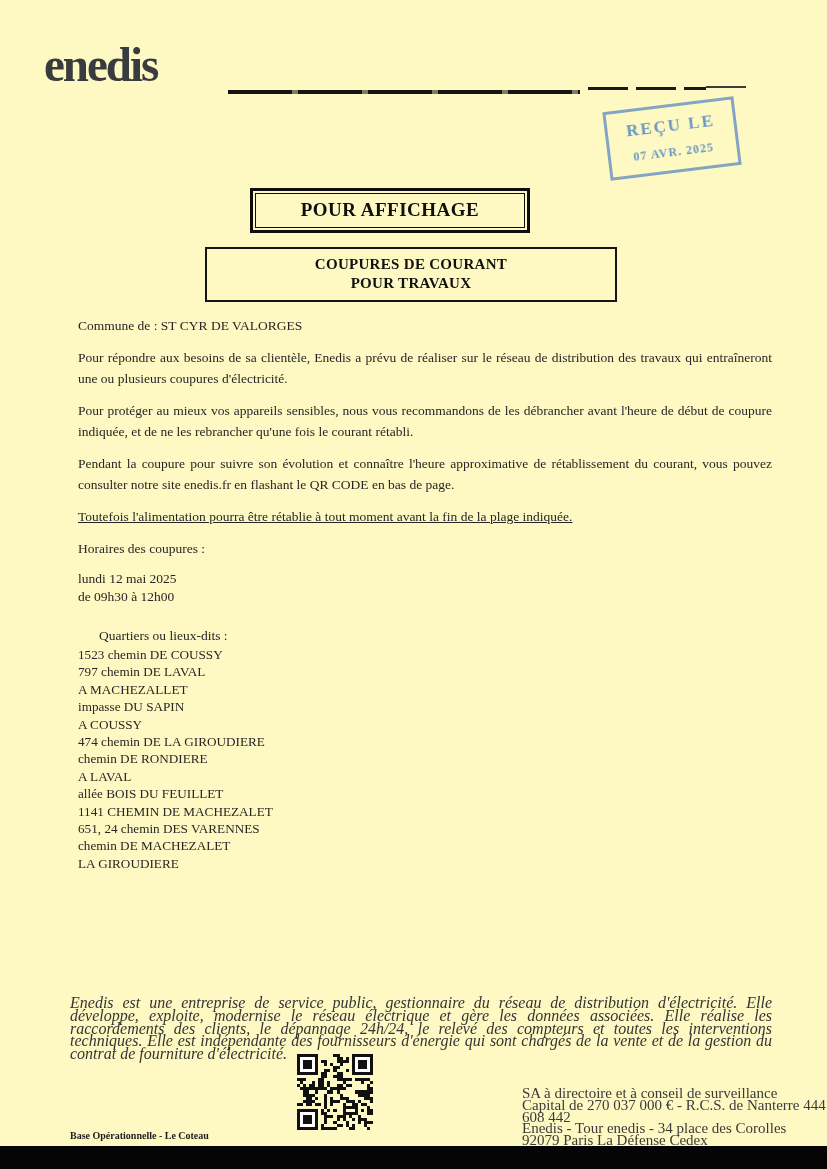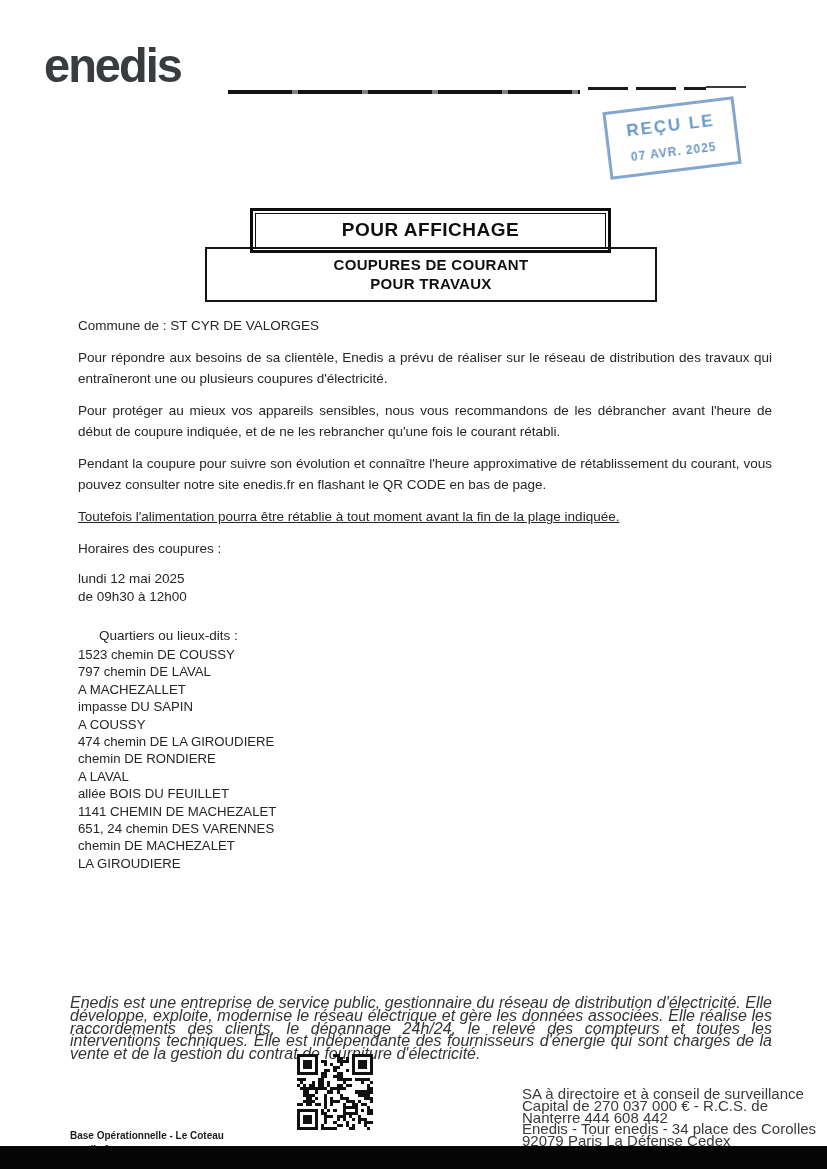--- a/index.html
+++ b/index.html
@@ -1,22 +1,22 @@
 <!DOCTYPE html>
 <html><head>
 <meta charset="utf-8">
 <style>
   * { margin:0; padding:0; box-sizing:border-box; }
   html,body { background:#9a9a9a; }
   .page {
     position:relative;
     width:827px; height:1169px;
     margin:0 auto;
-    background:#ffffff;
-    font-family:Liberation Sans, sans-serif;
+    background:#fef9c3;
+    font-family:Liberation Serif, serif;
     color:#262626;
     overflow:hidden;
   }
 
   
   .logo {
     position:absolute; left:44px; top:38px;
     font-size:47px; font-weight:800; letter-spacing:-2px;
     color:#383c3f;
     transform:scaleY(1.02);
@@ -39,31 +39,31 @@
     text-align:center;
     padding:9px 6px 10px 6px;
     opacity:.92;
     filter:blur(.3px);
   }
   .stamp-line1 { font-size:17px; font-weight:700; letter-spacing:2px; }
   .stamp-line2 { font-size:12px; font-weight:700; letter-spacing:1px; margin-top:9px; }
 
   
   .affichage-box {
-    position:absolute; left:250px; top:188px; width:361px;
-    border:3px solid #0e0e0e; padding:2px;margin-top:20px;
+    position:absolute; left:250px; top:188px; width:280px;
+    border:3px solid #0e0e0e; padding:2px;
   }
   .affichage-inner {
     border:1px solid #0e0e0e; text-align:center; padding:5px 0 6px 0;
   }
   .affichage-inner span { font-size:19px; font-weight:700; color:#0f0f0f; letter-spacing:.5px; }
 
   
   .subtitle-box {
-    position:absolute; left:205px; top:247px; width:452px;
+    position:absolute; left:205px; top:247px; width:412px;
     border:2px solid #141414; text-align:center; padding:6px 0 7px 0;
   }
   .subtitle-box div { font-size:15px; font-weight:700; color:#101010; line-height:19px; letter-spacing:.3px; }
 
   
   .main { position:absolute; left:78px; top:315px; width:694px; font-size:13.5px; line-height:21px; }
   .main p { text-align:justify; margin-bottom:11px; }
   .commune { margin-bottom:12px; }
   .notice { text-decoration:underline; text-align:left !important; margin-bottom:15px; }
   .schedule-label { margin-bottom:26px; }

